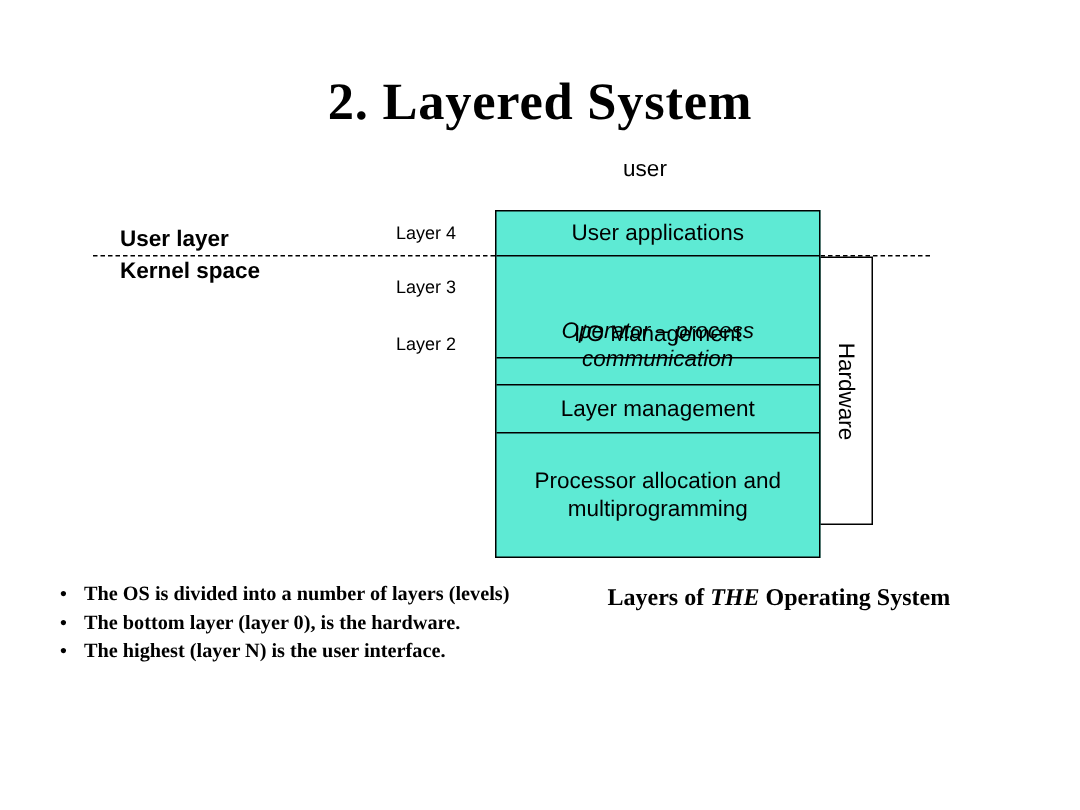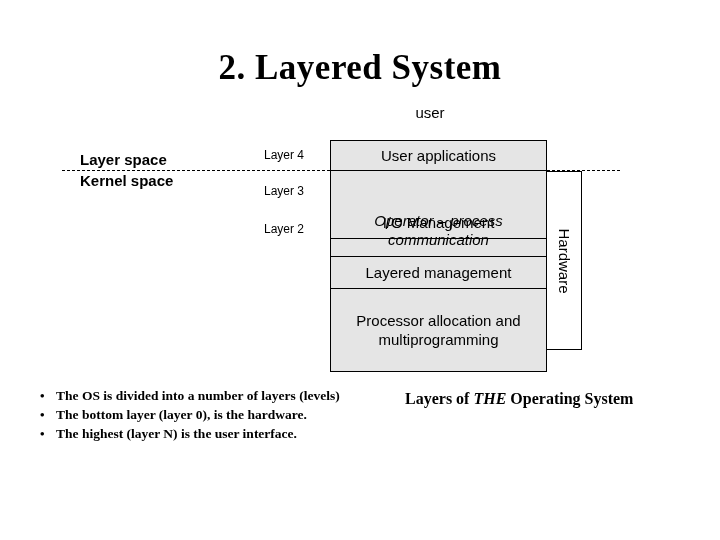--- a/index.html
+++ b/index.html
@@ -105,21 +105,21 @@
 
   
   .stack {
     position: absolute;
     left: 330px;
     top: 140px;
     width: 217px;
     height: 232px;
     border: 1.2px solid #000000;
     box-sizing: border-box;
-    background: #e5e5e5;
+    background: #5eead4;
     padding-left: 44px;
   }
   .stack-row {
     position: absolute;
     left: 0;
     width: 100%;
     box-sizing: border-box;
     display: flex;
     align-items: center;
     justify-content: center;
@@ -173,21 +173,21 @@
 </style>
 </head>
 <body>
 
 <div class="slide">
 
   <div class="title">2. Layered System</div>
 
   <div class="user-label">user</div>
 
-  <div class="space-label space-user">Layer space</div>
+  <div class="space-label space-user">User layer</div>
   <div class="space-label space-kernel">Kernel space</div>
 
   <div class="dashed-divider"></div>
 
   <div class="layer-label" style="top:148px;">Layer 4</div>
   <div class="layer-label" style="top:184px;">Layer 3</div>
   <div class="layer-label" style="top:222px;">Layer 2</div>
 
   <div class="hardware-box">
     <span class="hardware-text">Hardware</span>
@@ -197,21 +197,21 @@
     <div class="stack-row divided" style="top:0px; height:30px;">
       <span>User applications</span>
     </div>
     <div class="stack-row divided" style="top:30px; height:32px;margin-top:36px;">
       <span>I/O Management</span>
     </div>
     <div class="stack-row divided" style="top:62px; height:54px;font-style:italic;">
       <span>Operator – process communication</span>
     </div>
     <div class="stack-row divided" style="top:116px; height:32px;">
-      <span>Layered management</span>
+      <span>Layer management</span>
     </div>
     <div class="stack-row" style="top:148px; height:82px;">
       <span>Processor allocation and multiprogramming</span>
     </div>
   </div>
 
   <div class="bullets">
     <div class="bullet-item">
       <span class="bullet-dot">•</span>
       <span>The OS is divided into a number of layers (levels)</span>

